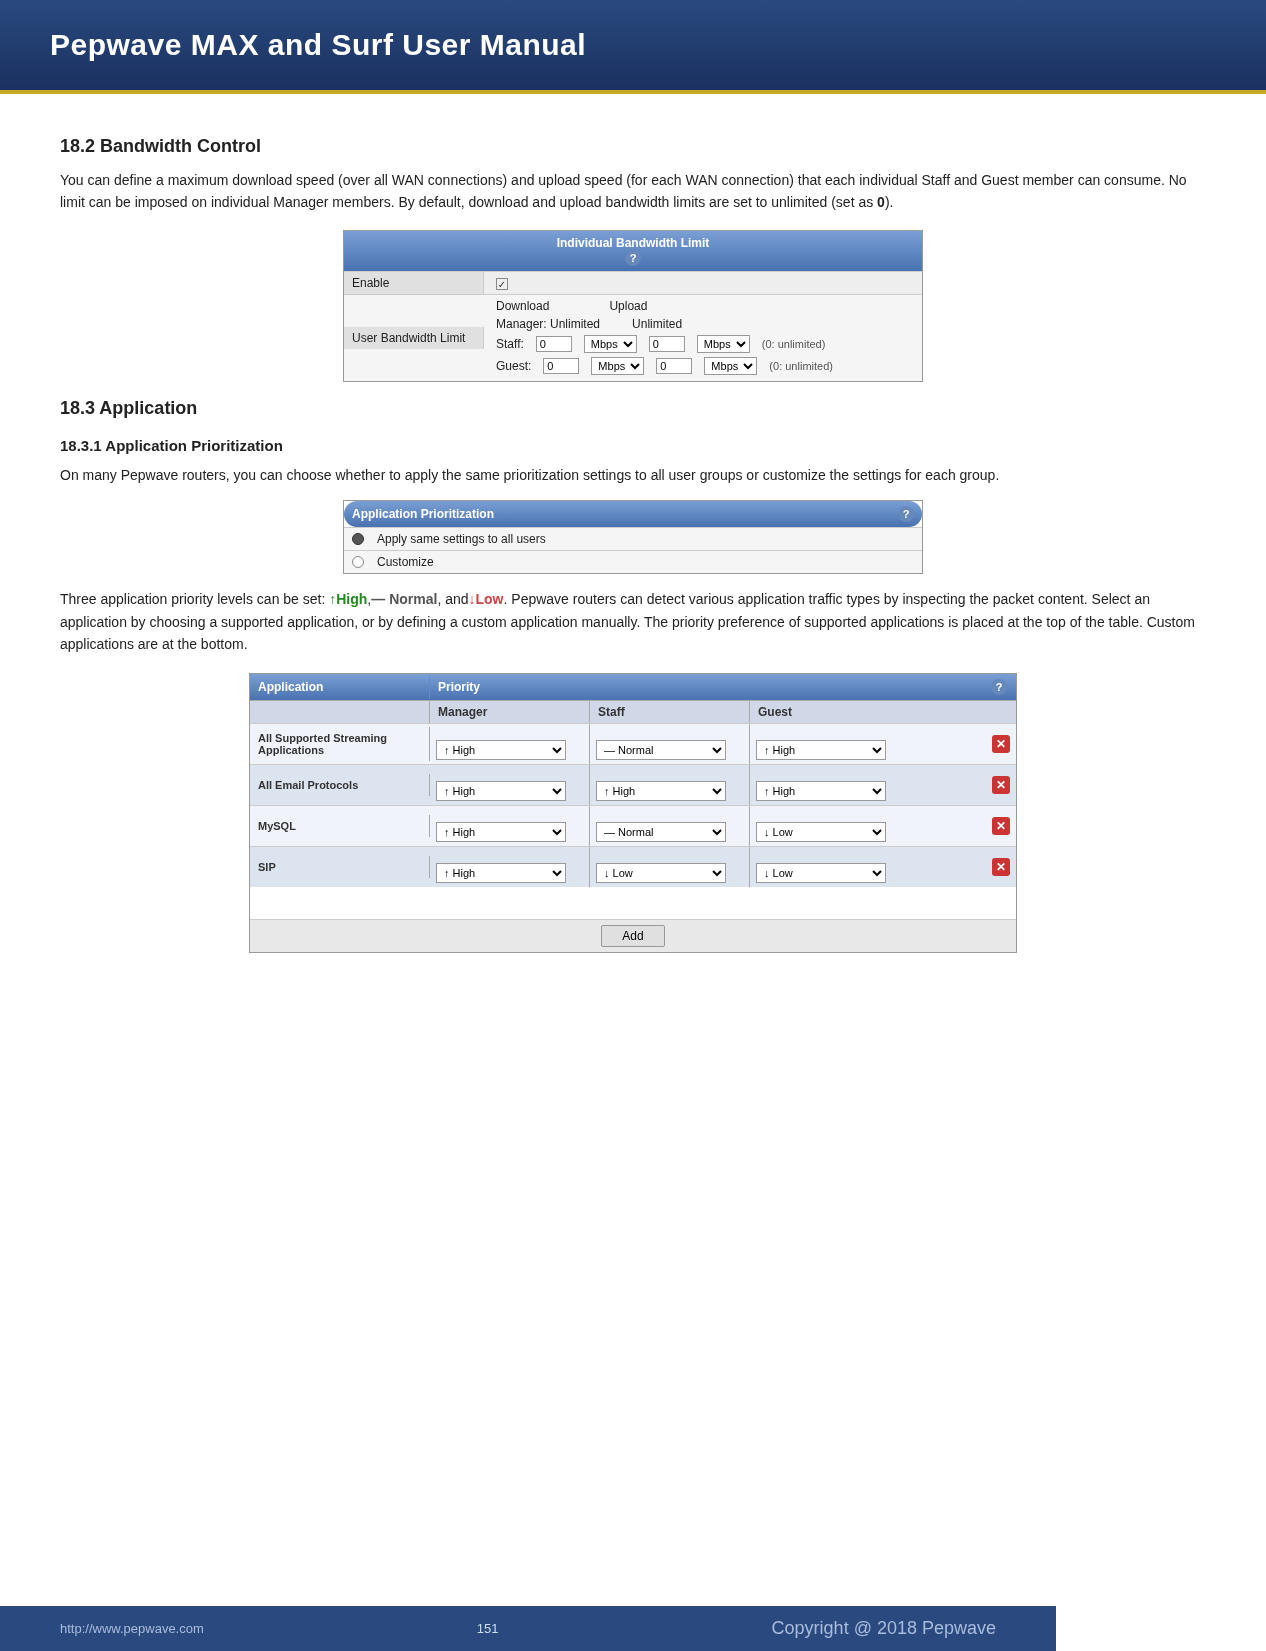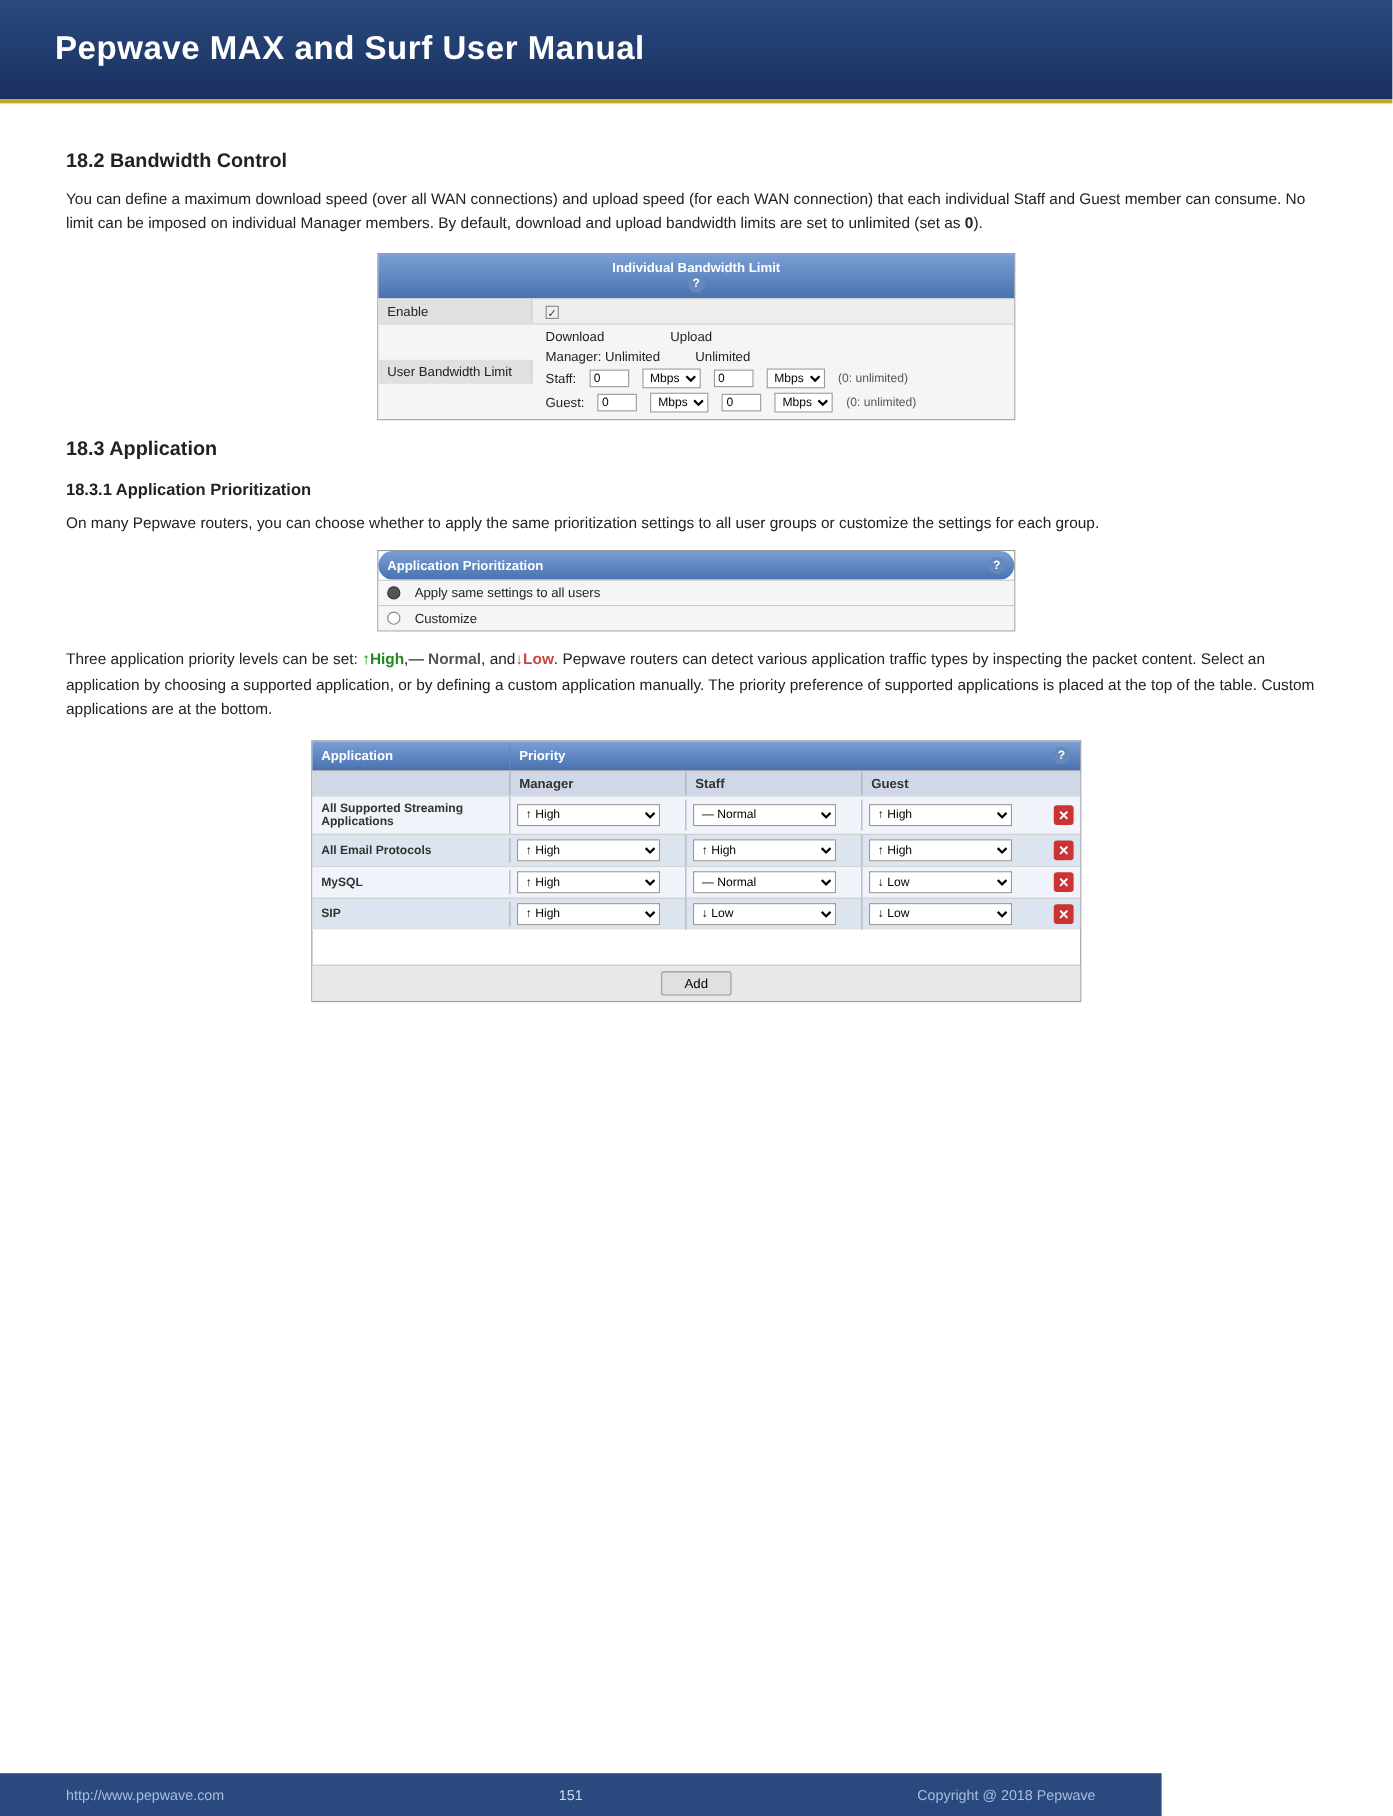--- a/index.html
+++ b/index.html
@@ -166,21 +166,21 @@
     .radio-icon.selected {
       background: #555;
       border-color: #333;
     }
     .radio-icon.radio-dot {
       background: white;
     }
 
     
     .app-table-outer {
-      width: 700px;
+      width: 768px;
       margin: 18px auto;
       border: 1px solid #999;
       font-size: 12px;
     }
     .app-table-header {
       background: linear-gradient(to bottom, #7a9fd4, #4872b0);
       color: white;
       font-weight: bold;
       display: flex;
       align-items: center;
@@ -265,20 +265,21 @@
       display: flex;
       align-items: center;
       justify-content: center;
     }
     .priority-select {
       border: 1px solid #999;
       padding: 2px 3px;
       font-size: 11px;
       background: white;
       width: 130px;
+      margin-top: 12px;
     }
     .delete-btn {
       background: #cc3333;
       color: white;
       border: none;
       border-radius: 3px;
       width: 18px;
       height: 18px;
       font-size: 12px;
       cursor: pointer;
@@ -318,21 +319,21 @@
       align-items: center;
       justify-content: space-between;
       padding: 12px 60px;
       position: absolute;
       bottom: 0;
       left: 0;
       width: 1056px;
     }
     .footer-url { color: #aabbdd; font-size: 13px; }
     .footer-page { color: #ccddee; font-size: 13px; }
-    .footer-copy { color: #aabbdd; font-size: 13px; }
+    .footer-copy { color: #aabbdd; font-size: 18px; }
 
     .checkbox-icon {
       display: inline-block;
       width: 12px;
       height: 12px;
       border: 1px solid #888;
       background: #f0f0f0;
       vertical-align: middle;
       margin-right: 4px;
     }

